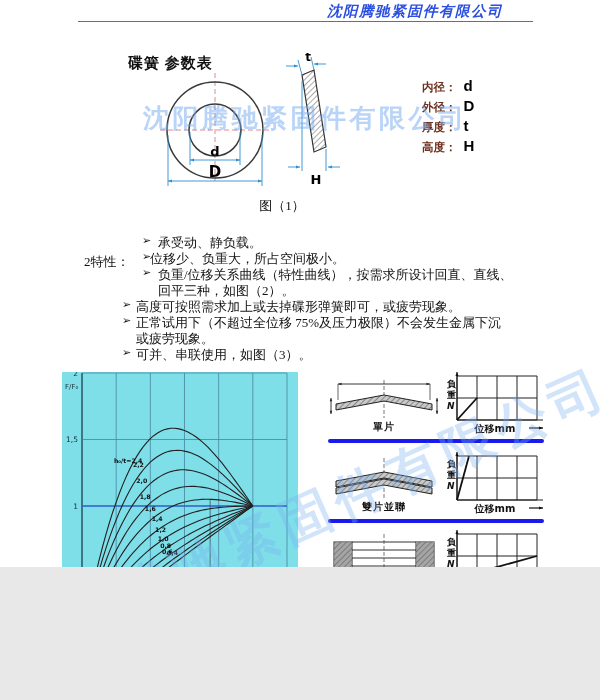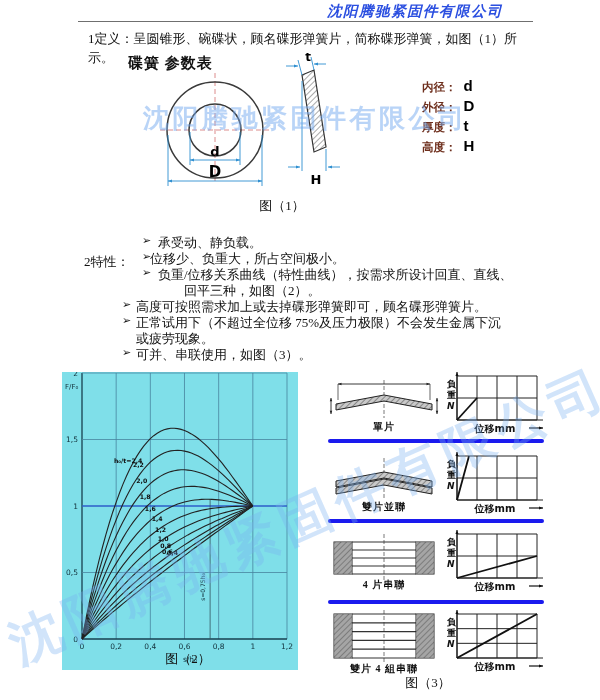--- a/index.html
+++ b/index.html
@@ -1,16 +1,16 @@
 <!DOCTYPE html>
 <html><head>
 <meta charset="utf-8">
 <style>
   html,body{margin:0;padding:0;background:#e8e8e8;}
-  .page{position:relative;width:600px;height:700px;background:#ffffff;overflow:hidden;
+  .page{position:relative;width:600px;height:567px;background:#ffffff;overflow:hidden;
         font-family:"Liberation Serif","DejaVu Serif",serif;color:#111;}
   .company{position:absolute;left:300px;top:2px;width:230px;text-align:center;
            font-size:14.5px;font-weight:bold;font-style:italic;color:#2b4fe0;letter-spacing:1.5px;}
   .header-line{position:absolute;left:78px;top:21px;width:455px;border-top:1.6px solid #6f6f6f;}
   .definition{position:absolute;left:88px;top:29px;width:440px;font-size:13px;line-height:19px;}
   .fig1{position:absolute;left:110px;top:53px;width:370px;height:142px;}
   .fig1-title{position:absolute;left:18px;top:1px;font-size:15px;font-weight:bold;letter-spacing:1px;}
   .fig1-svg{position:absolute;left:0;top:0;}
   .param-row{position:absolute;white-space:nowrap;}
   .plabel{font-size:11.5px;color:#6e2f1d;font-weight:bold;margin-left:40px;}
@@ -33,21 +33,20 @@
           font-weight:bold;letter-spacing:7px;color:rgba(120,175,240,0.34);
           transform:rotate(-24deg);white-space:nowrap;z-index:5;}
   svg text{font-family:"DejaVu Sans","Liberation Sans",sans-serif;}
 </style>
 </head>
 <body>
 
 <div class="page">
   <div class="company">沈阳腾驰紧固件有限公司</div>
   <div class="header-line"></div>
-  <div class="definition">1定义：呈圆锥形、碗碟状，顾名碟形弹簧片，简称碟形弹簧，如图（1）所示。</div>
 
   <div class="fig1">
     <svg id="fig1-svg" class="fig1-svg" width="370" height="142">
         <defs>
           <pattern id="hatch1" width="4" height="4" patternUnits="userSpaceOnUse" patternTransform="rotate(45)">
             <line x1="0" y1="0" x2="0" y2="4" stroke="#555" stroke-width="1"></line>
           </pattern>
         </defs>
         <line x1="105" y1="20" x2="105" y2="128" stroke="#d87f7f" stroke-width="0.9" stroke-dasharray="5 3"></line>
         <line x1="50" y1="77" x2="160" y2="77" stroke="#d87f7f" stroke-width="0.9" stroke-dasharray="5 3"></line>
@@ -93,23 +92,23 @@
   <div class="caption cap1">图（1）</div>
 
   <div class="feat-heading">2特性：</div>
   <div id="features">
       <div class="feat-arrow" style="left: 142px; top: 234px;">➢</div>
       <div class="feat-line" style="left: 158px; top: 234px;">承受动、静负载。</div>
       <div class="feat-arrow" style="left: 142px; top: 250px;">➢</div>
       <div class="feat-line" style="left: 150px; top: 250px;">位移少、负重大，所占空间极小。</div>
       <div class="feat-arrow" style="left: 142px; top: 266px;">➢</div>
       <div class="feat-line" style="left: 158px; top: 266px;">负重/位移关系曲线（特性曲线），按需求所设计回直、直线、</div>
-      <div class="feat-line" style="left: 158px; top: 282px; margin-left: 26px;">回平三种，如图（2）。</div>
+      <div class="feat-line" style="left: 158px; top: 282px;">回平三种，如图（2）。</div>
       <div class="feat-arrow" style="left: 122px; top: 298px;">➢</div>
-      <div class="feat-line" style="left: 136px; top: 298px;">高度可按照需求加上或去掉碟形弹簧即可，顾名碟形弹簧片。</div>
+      <div class="feat-line" style="left: 136px; top: 298px;">高度可按照需求加上或去掉碟形弹簧即可，或疲劳现象。</div>
       <div class="feat-arrow" style="left: 122px; top: 314px;">➢</div>
       <div class="feat-line" style="left: 136px; top: 314px;">正常试用下（不超过全位移 75%及压力极限）不会发生金属下沉</div>
       <div class="feat-line" style="left: 136px; top: 330px;">或疲劳现象。</div>
       <div class="feat-arrow" style="left: 122px; top: 346px;">➢</div>
       <div class="feat-line" style="left: 136px; top: 346px;">可并、串联使用，如图（3）。</div>
     </div>
 
   <div class="fig2">
     <svg id="fig2-svg" width="236" height="298">
         <rect x="0" y="0" width="236" height="298" fill="#7fdfe9"></rect>

